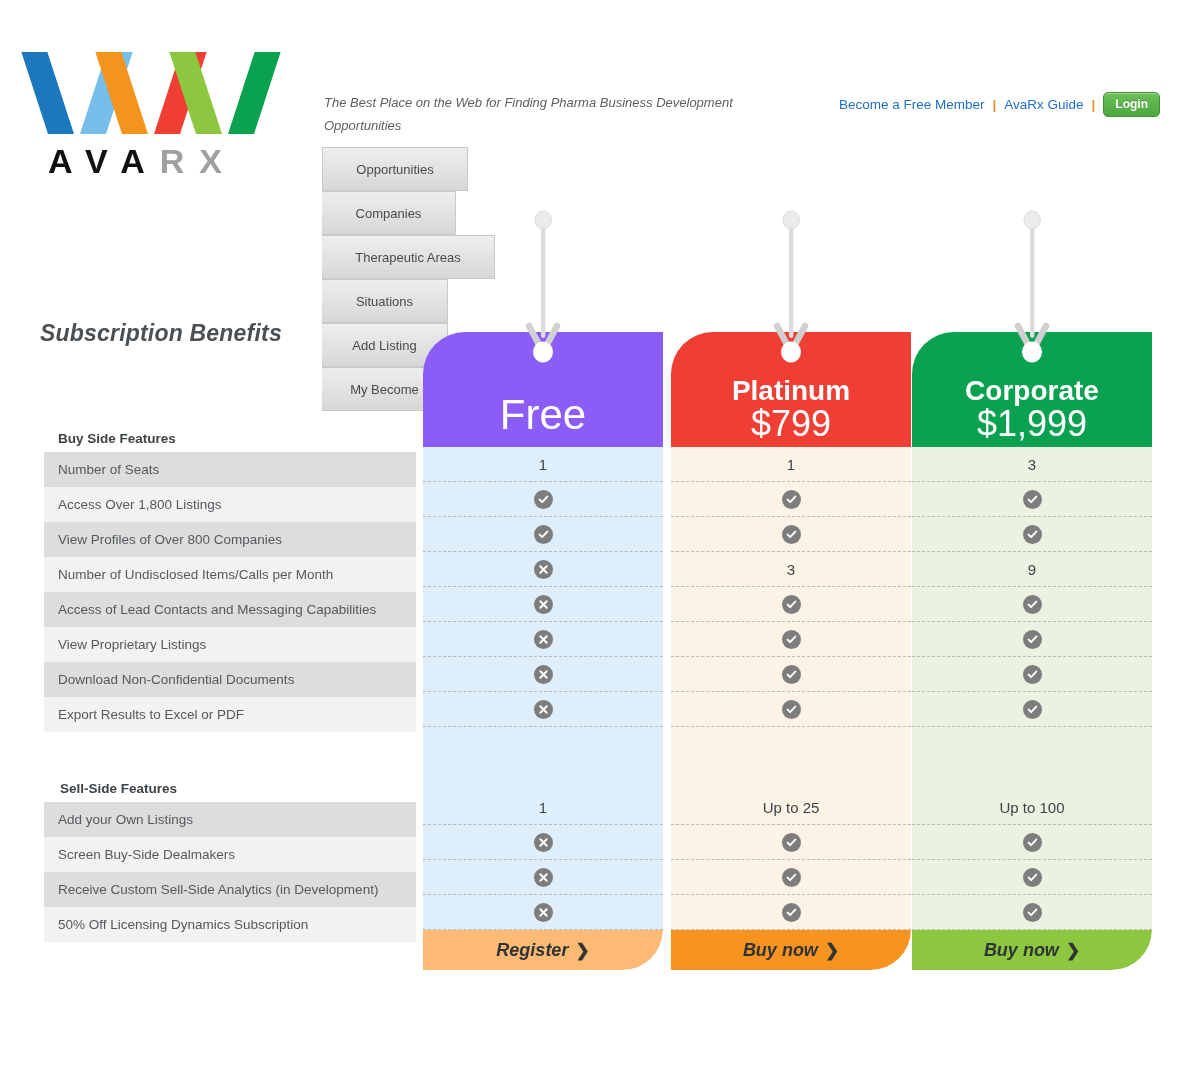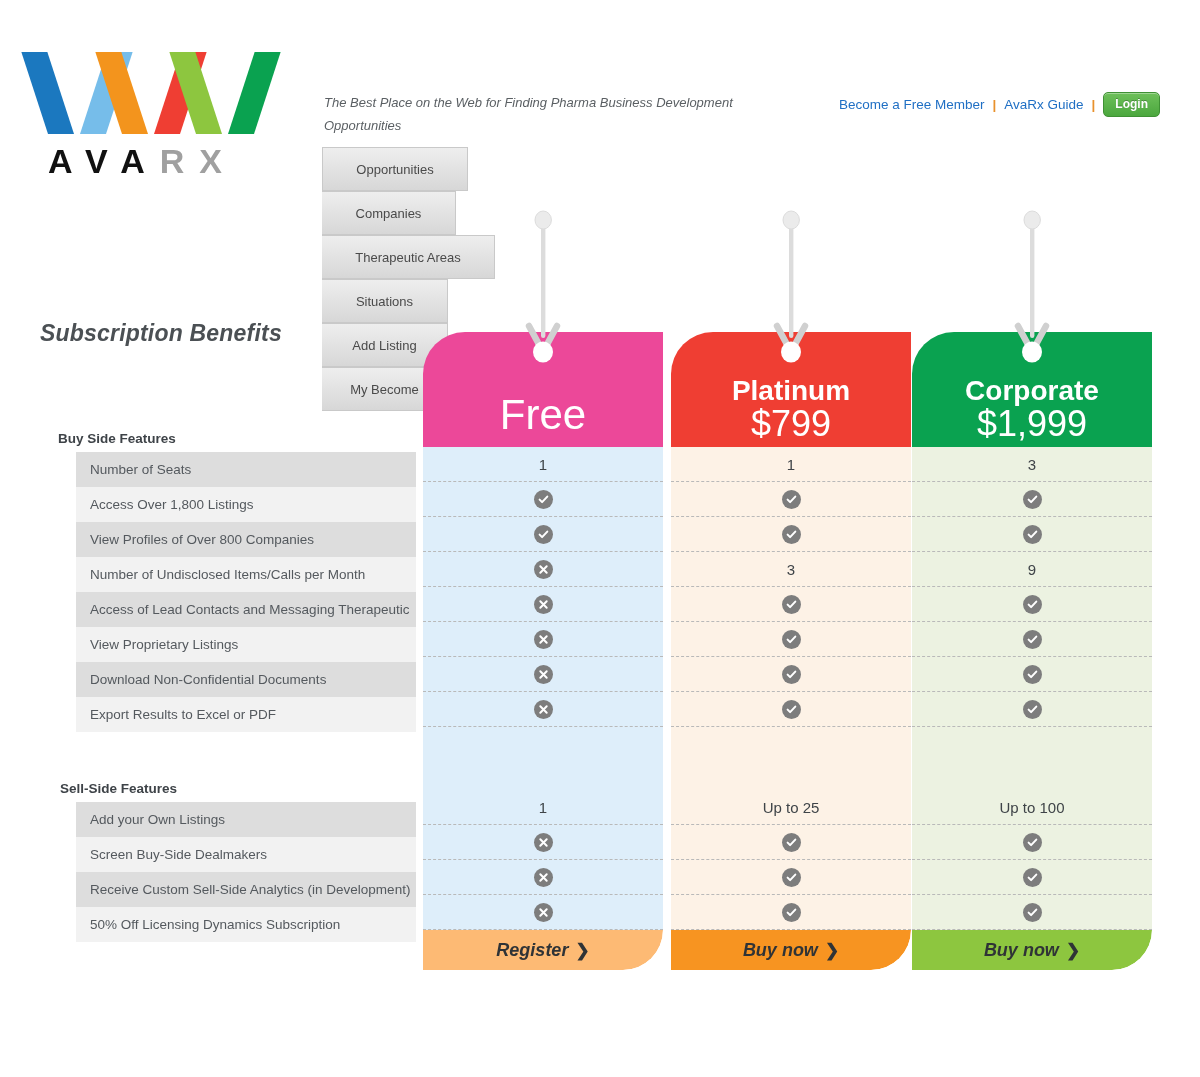--- a/index.html
+++ b/index.html
@@ -82,21 +82,21 @@
   .labels { position: absolute; left: 44px; top: 424px; width: 372px; }
   .labels-sell { position: absolute; left: 44px; top: 774px; width: 372px; }
   .group-head {
     height: 28px; display: flex; align-items: center;
     font-size: 13.5px; font-weight: bold; color: #3e4348;
     padding-left: 14px;
   }
   .labels-sell .group-head { padding-left: 16px; }
   .lrow {
     height: 35px; display: flex; align-items: center;
-    font-size: 13.5px; color: #54595e; padding-left: 14px; margin-left: 32px;
+    font-size: 13.5px; color: #54595e; padding-left: 14px;
   }
   .lrow.alt  { background: #dddddd; }
   .lrow.alt2 { background: #f2f2f2; }
 
   
   .cols { position: absolute; left: 423px; top: 332px; }
   .col { position: absolute; top: 0; width: 240px; }
   .col-free { left: 0; }
   .col-plat { left: 248px; }
   .col-corp { left: 489px; }
@@ -205,36 +205,36 @@
   </div>
 
   <div class="section-title">Subscription Benefits</div>
 
   <div class="labels" id="labels-buy">
       <div class="group-head">Buy Side Features</div>
       <div class="lrow alt">Number of Seats</div>
       <div class="lrow alt2">Access Over 1,800 Listings</div>
       <div class="lrow alt">View Profiles of Over 800 Companies</div>
       <div class="lrow alt2">Number of Undisclosed Items/Calls per Month</div>
-      <div class="lrow alt">Access of Lead Contacts and Messaging Therapeutic</div>
+      <div class="lrow alt">Access of Lead Contacts and Messaging Capabilities</div>
       <div class="lrow alt2">View Proprietary Listings</div>
       <div class="lrow alt">Download Non-Confidential Documents</div>
       <div class="lrow alt2">Export Results to Excel or PDF</div>
     </div>
   <div class="labels-sell" id="labels-sell">
       <div class="group-head">Sell-Side Features</div>
       <div class="lrow alt">Add your Own Listings</div>
       <div class="lrow alt2">Screen Buy-Side Dealmakers</div>
       <div class="lrow alt">Receive Custom Sell-Side Analytics (in Development)</div>
       <div class="lrow alt2">50% Off Licensing Dynamics Subscription</div>
     </div>
 
   <div class="cols" id="plan-columns">
       <div class="col col-free">
-        <div class="col-head" style="background: #ec4899;">
+        <div class="col-head" style="background: #8b5cf6;">
           <div class="pin"><svg width="44" height="160" viewBox="0 0 44 160">
               <rect x="20" y="14" width="4.4" height="116" rx="2.2" fill="#dcdcdc"></rect>
               <ellipse cx="22.2" cy="12" rx="8.2" ry="9" fill="#ebebeb" stroke="#dcdcdc" stroke-width="1"></ellipse>
               <path d="M8 118 L21 142" stroke="#d0d0d0" stroke-width="6.5" stroke-linecap="round" fill="none"></path>
               <path d="M36 118 L23 142" stroke="#d0d0d0" stroke-width="6.5" stroke-linecap="round" fill="none"></path>
               <ellipse cx="22" cy="144" rx="10" ry="10.5" fill="#ffffff"></ellipse>
             </svg></div>
           <div class="plan-free">Free</div>
         </div>
         <div class="col-body-wrap">

